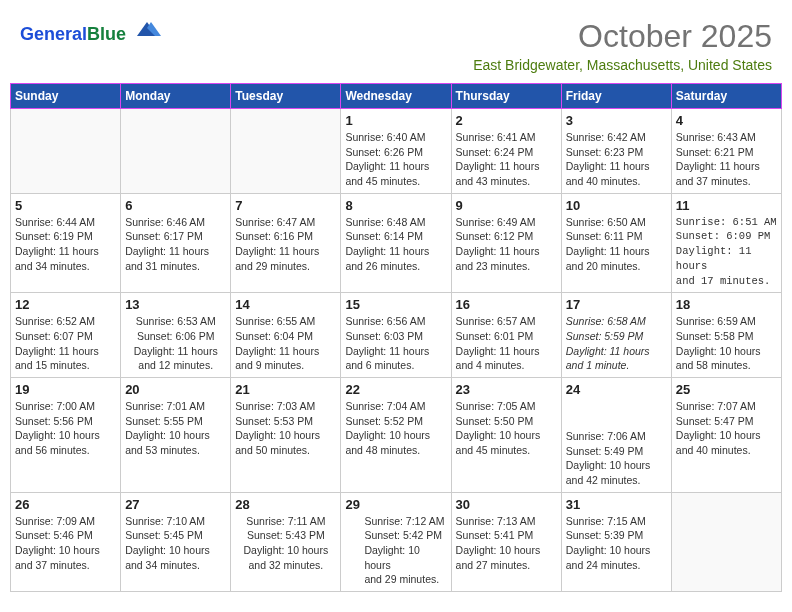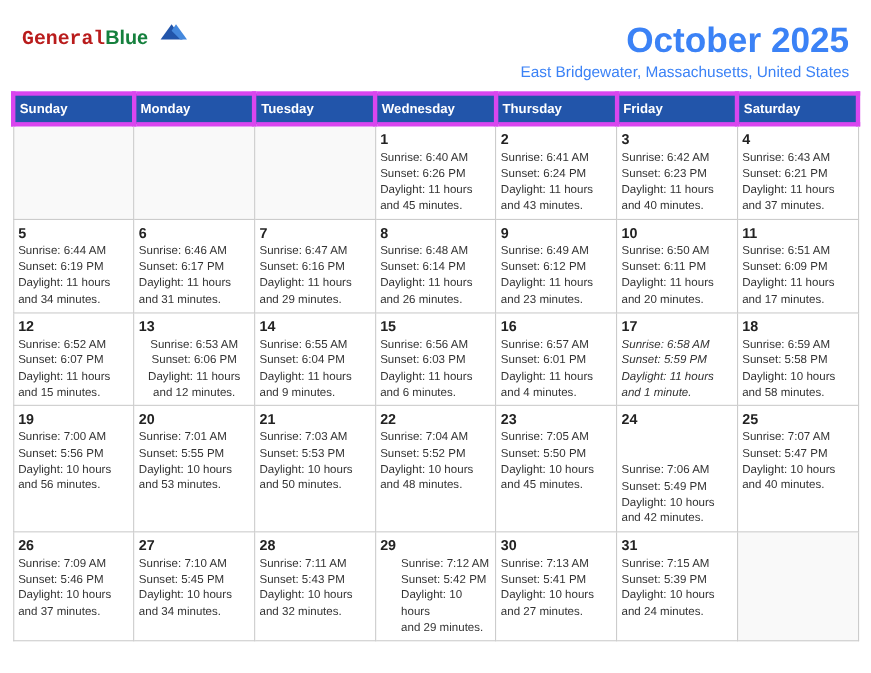--- a/index.html
+++ b/index.html
@@ -18,54 +18,54 @@
     }
     .logo {
       display: flex;
       align-items: center;
     }
     .logo-text {
       font-size: 18px;
       font-weight: bold;
       line-height: 1.1;
     }
-    .logo-general { color: #b91c1c; font-family: Liberation Mono, monospace; }
+    .logo-general { color: #1d4ed8; }
     .logo-blue { color: #15803d; }
     .logo-icon {
       width: 28px;
       height: 22px;
       margin-left: 2px;
     }
     .title-area {
       text-align: right;
     }
     .month-title {
       font-size: 32px;
-      font-weight: bold;
-      color: #3b82f6;
+      font-weight: normal;
+      color: #737373;
     }
     .location {
       font-size: 14px;
-      color: #3b82f6;
+      color: #4d7c0f;
       margin-top: 2px;
     }
     .calendar {
       width: 100%;
       border-collapse: collapse;
       margin-top: 6px;
       font-size: 11px;
     }
     .calendar th {
       background: #2255aa;
       color: #fff;
       padding: 5px 4px;
       text-align: left;
       font-size: 12px;
       font-weight: bold;
-      border: 4px solid #d946ef;
+      border: 1px solid #d946ef;
     }
     .calendar td {
       border: 1px solid #ccc;
       vertical-align: top;
       padding: 4px 4px 4px 4px;
       width: 108px;
       min-height: 80px;
       background: #fff;
     }
     .calendar td.empty {
@@ -189,21 +189,21 @@
         </td>
         <td>
           <span class="day-num">10</span>
           <div class="day-info" style="white-space: pre-line;">Sunrise: 6:50 AM
 Sunset: 6:11 PM
 Daylight: 11 hours
 and 20 minutes.</div>
         </td>
         <td>
           <span class="day-num">11</span>
-          <div class="day-info" style="white-space: pre-line;">Sunrise: 6:51 AM
+          <div class="day-info" style="white-space: pre-line; font-family: Liberation Mono, monospace;">Sunrise: 6:51 AM
 Sunset: 6:09 PM
 Daylight: 11 hours
 and 17 minutes.</div>
         </td>
       </tr>
       <tr>
         <td>
           <span class="day-num">12</span>
           <div class="day-info" style="white-space: pre-line;">Sunrise: 6:52 AM
 Sunset: 6:07 PM
@@ -314,21 +314,21 @@
         </td>
         <td>
           <span class="day-num">27</span>
           <div class="day-info" style="white-space: pre-line;">Sunrise: 7:10 AM
 Sunset: 5:45 PM
 Daylight: 10 hours
 and 34 minutes.</div>
         </td>
         <td>
           <span class="day-num">28</span>
-          <div class="day-info" style="white-space: pre-line;">Sunrise: 7:11 AM
+          <div class="day-info" style="white-space: pre-line; text-align: center;">Sunrise: 7:11 AM
 Sunset: 5:43 PM
 Daylight: 10 hours
 and 32 minutes.</div>
         </td>
         <td>
           <span class="day-num">29</span>
           <div class="day-info" style="white-space: pre-line; margin-left: 19px;">Sunrise: 7:12 AM
 Sunset: 5:42 PM
 Daylight: 10 hours
 and 29 minutes.</div>

